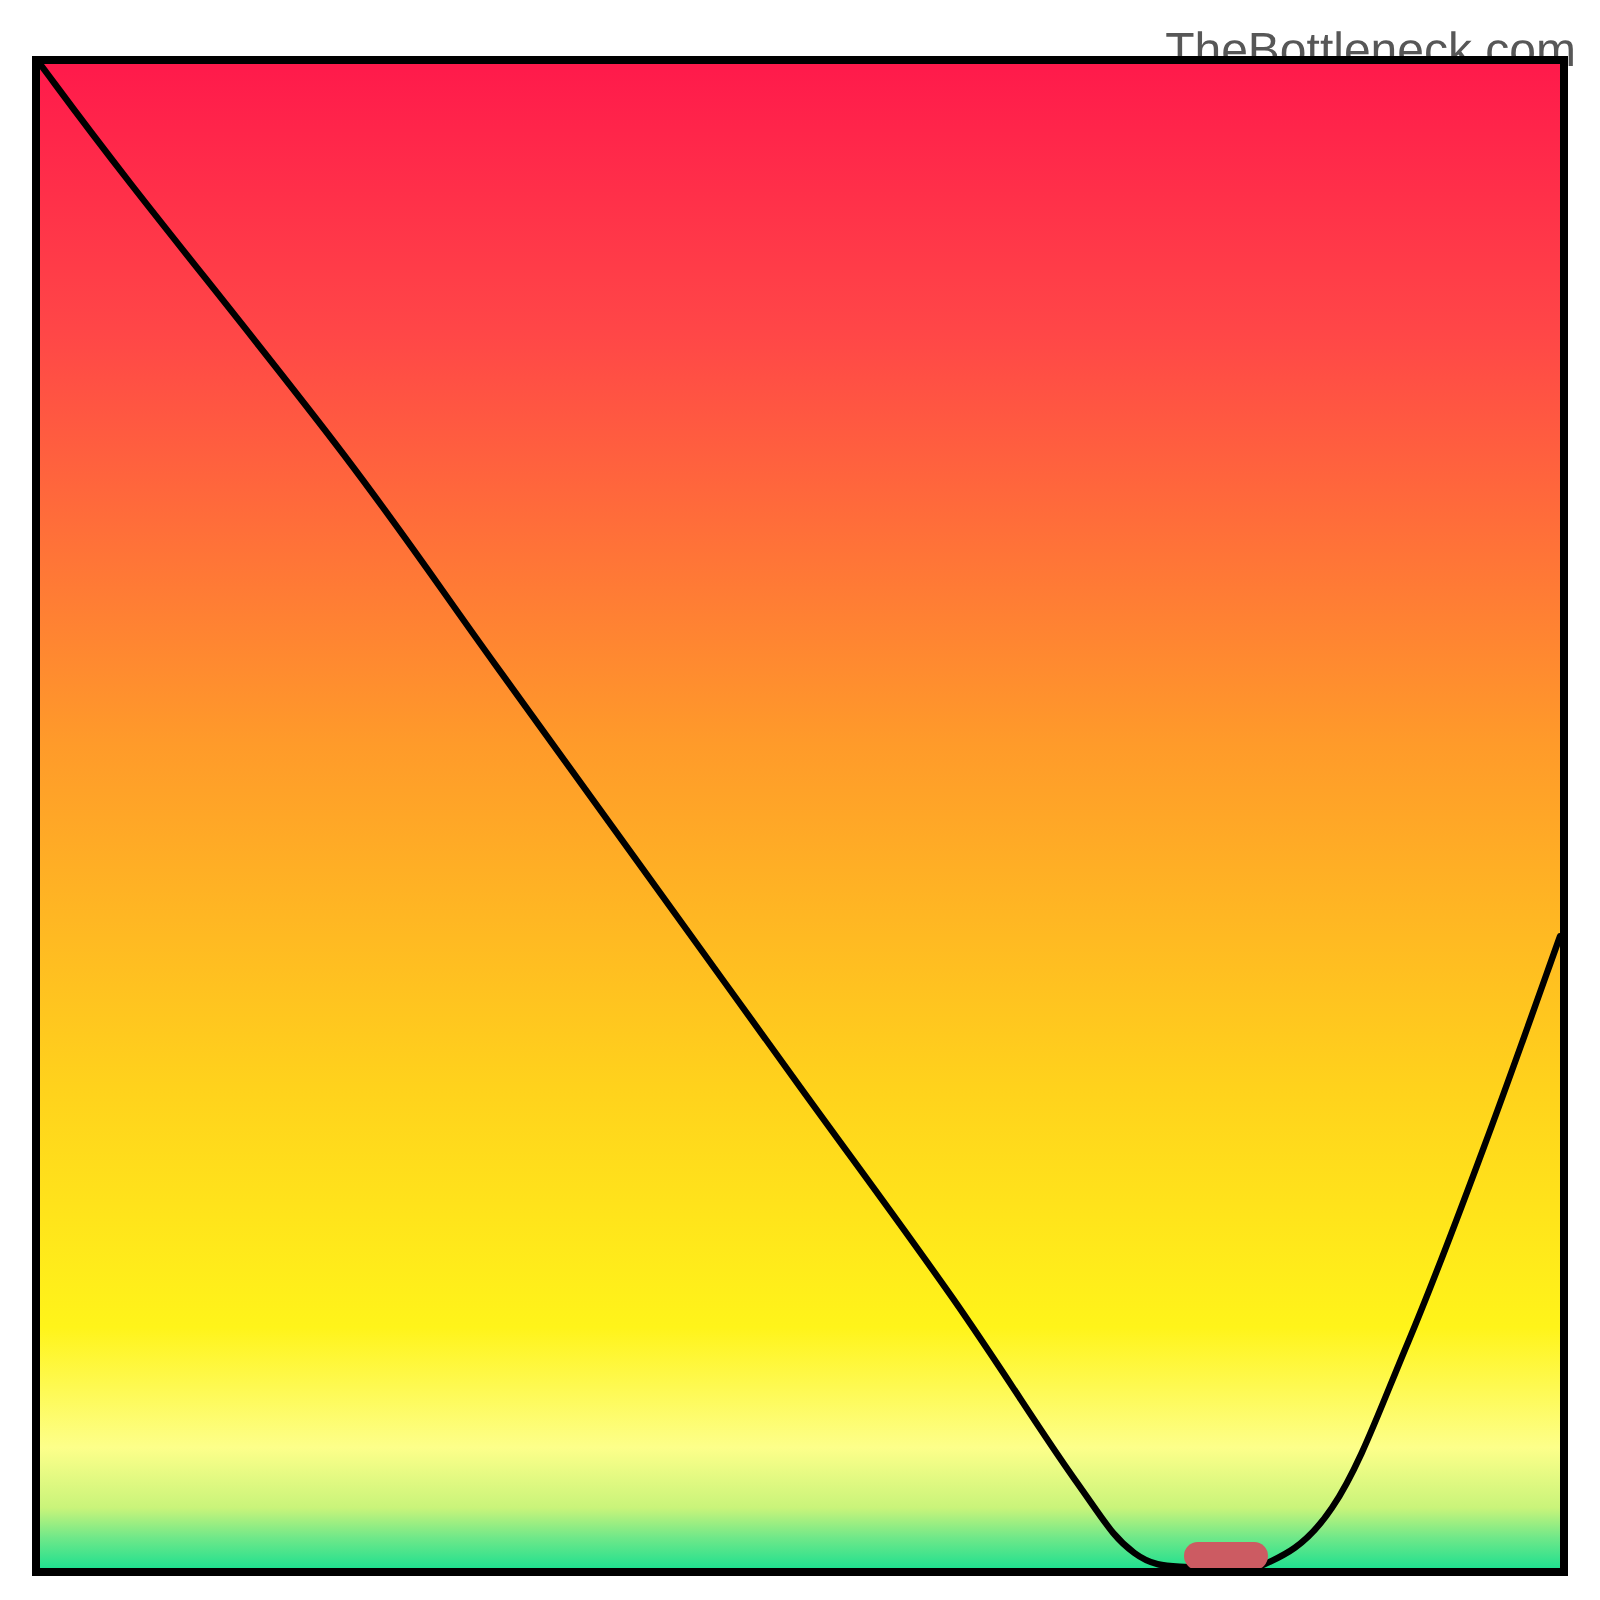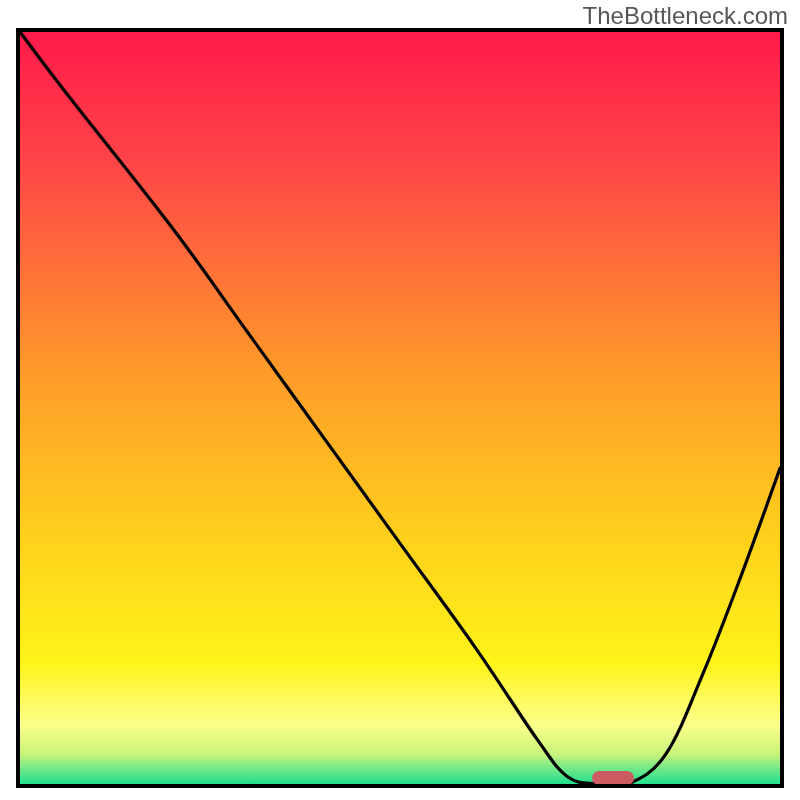--- a/index.html
+++ b/index.html
@@ -10,21 +10,21 @@
     background: #ffffff;
     overflow: hidden;
   }
   .container {
     position: relative;
     width: 800px;
     height: 800px;
   }
   .watermark {
     position: absolute;
-    top: 2px;
+    top: 12px;
     right: 12px;
     font-family: Arial, Helvetica, sans-serif;
     font-size: 24px;
     font-weight: 500;
     color: #575757;
     letter-spacing: 0px;
   }
   .plot-frame {
     position: absolute;
     left: 16px;

